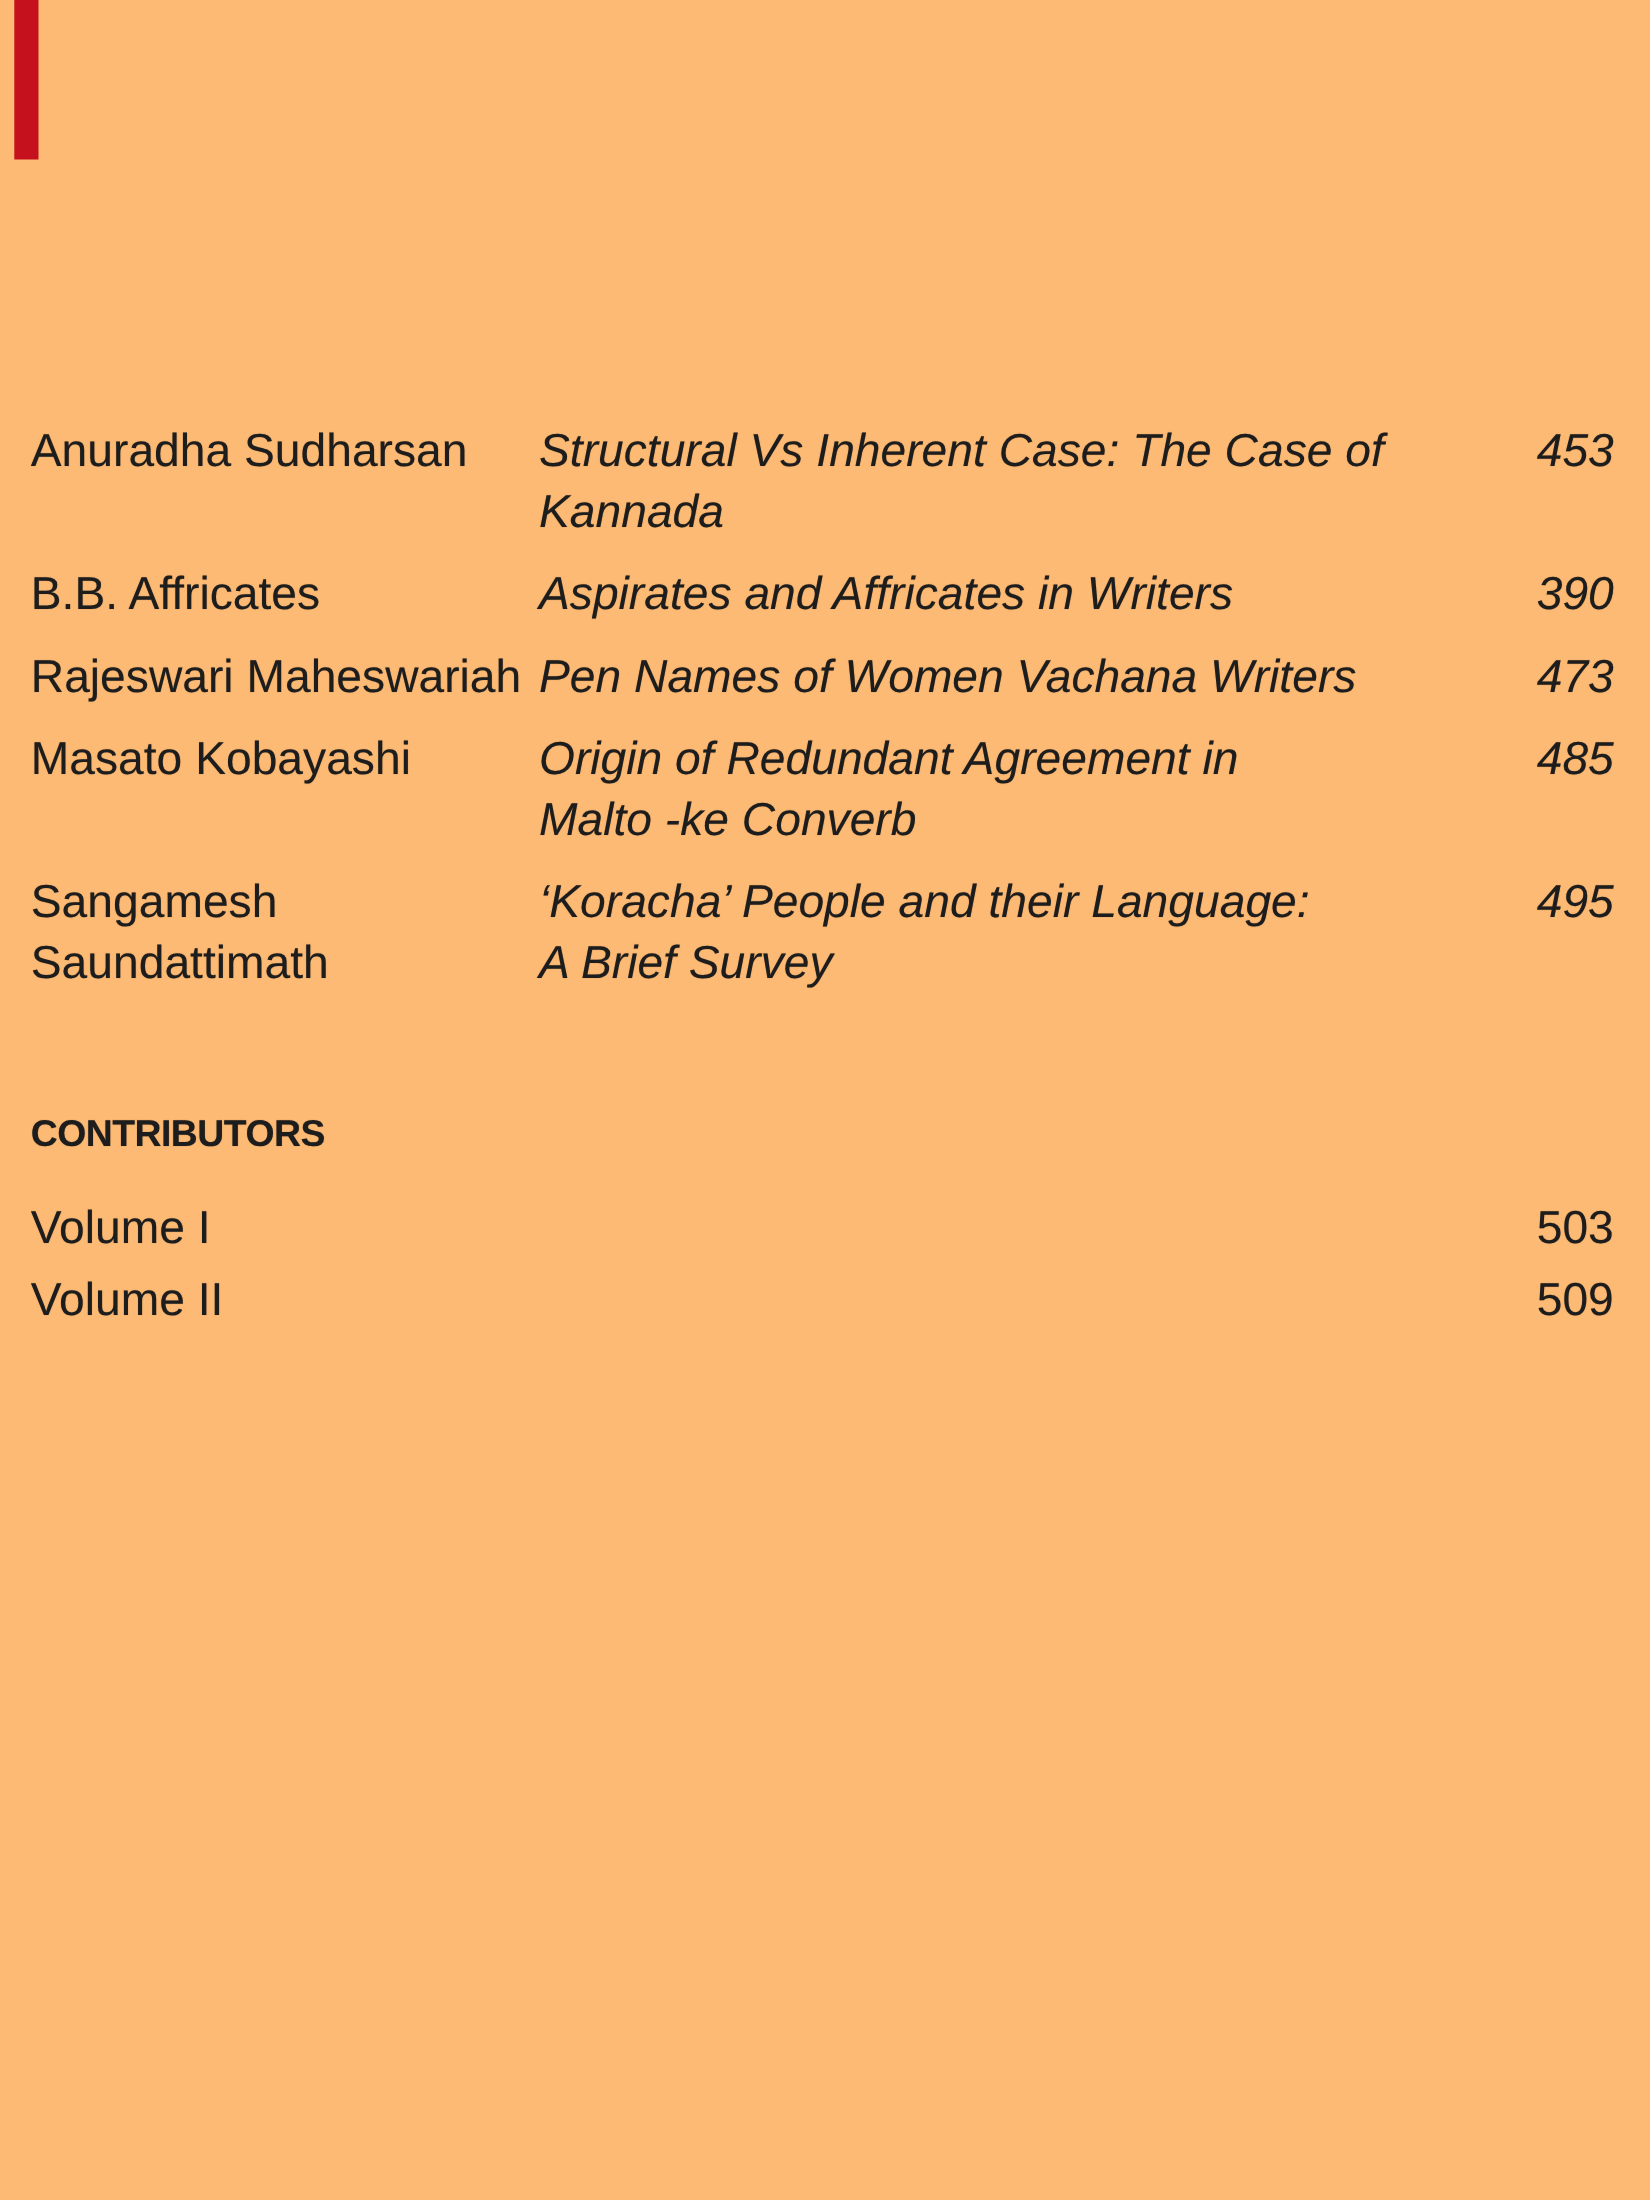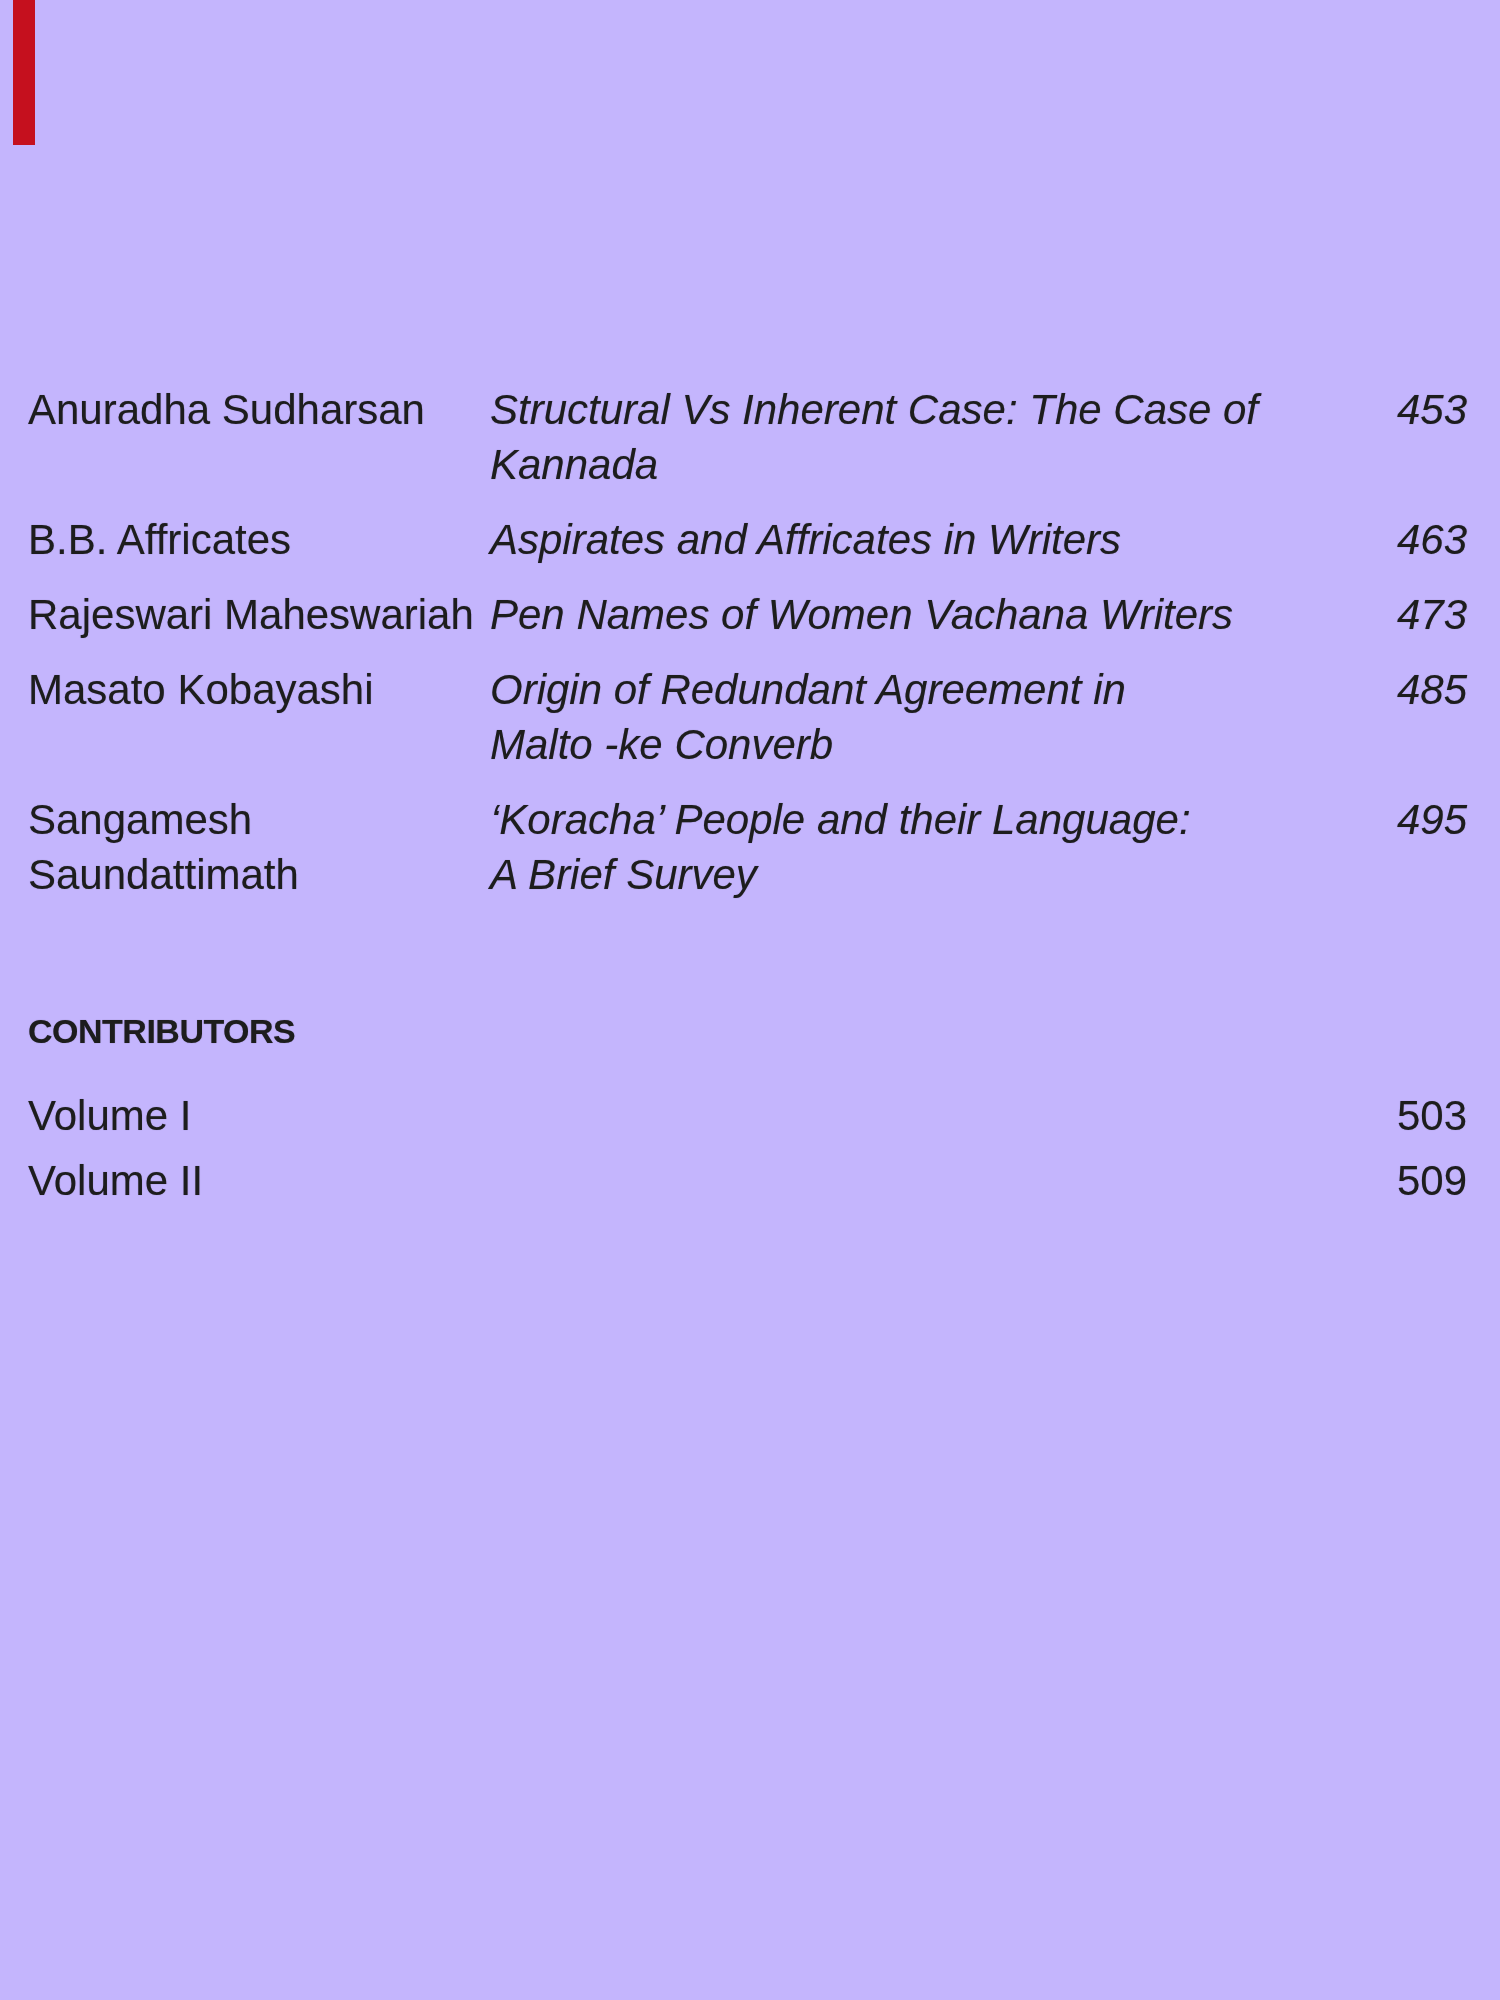--- a/index.html
+++ b/index.html
@@ -4,21 +4,21 @@
 <style>
   html, body {
     margin: 0;
     padding: 0;
     background: #ffffff;
   }
   .page {
     position: relative;
     width: 1500px;
     height: 2000px;
-    background: #c4b5fd;
+    background: #fdba74;
     font-family: "Liberation Sans", sans-serif;
     color: #1d1d1d;
     overflow: hidden;
   }
   
   .edge-mark {
     position: absolute;
     left: 13px;
     top: 0;
     width: 22px;
@@ -99,21 +99,21 @@
     <div class="toc-row">
       <div class="col-author">Anuradha Sudharsan</div>
       <div class="col-title">Structural Vs Inherent Case: The Case of
 Kannada</div>
       <div class="col-page">453</div>
     </div>
 
     <div class="toc-row">
       <div class="col-author">B.B. Affricates</div>
       <div class="col-title">Aspirates and Affricates in Writers</div>
-      <div class="col-page">463</div>
+      <div class="col-page">390</div>
     </div>
 
     <div class="toc-row">
       <div class="col-author">Rajeswari Maheswariah</div>
       <div class="col-title">Pen Names of Women Vachana Writers</div>
       <div class="col-page">473</div>
     </div>
 
     <div class="toc-row">
       <div class="col-author">Masato Kobayashi</div>

